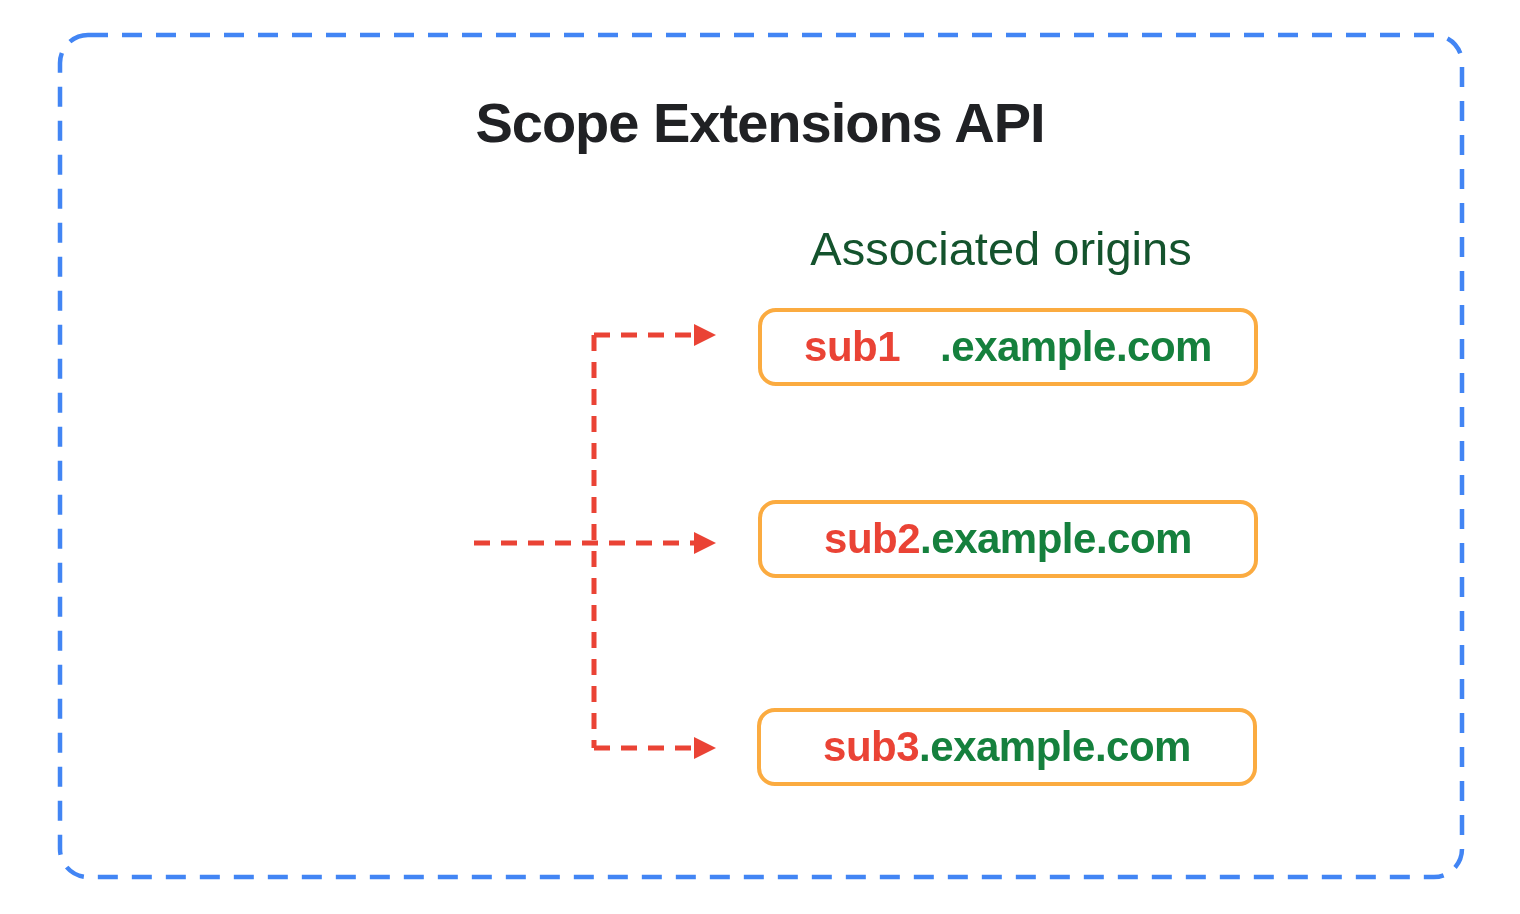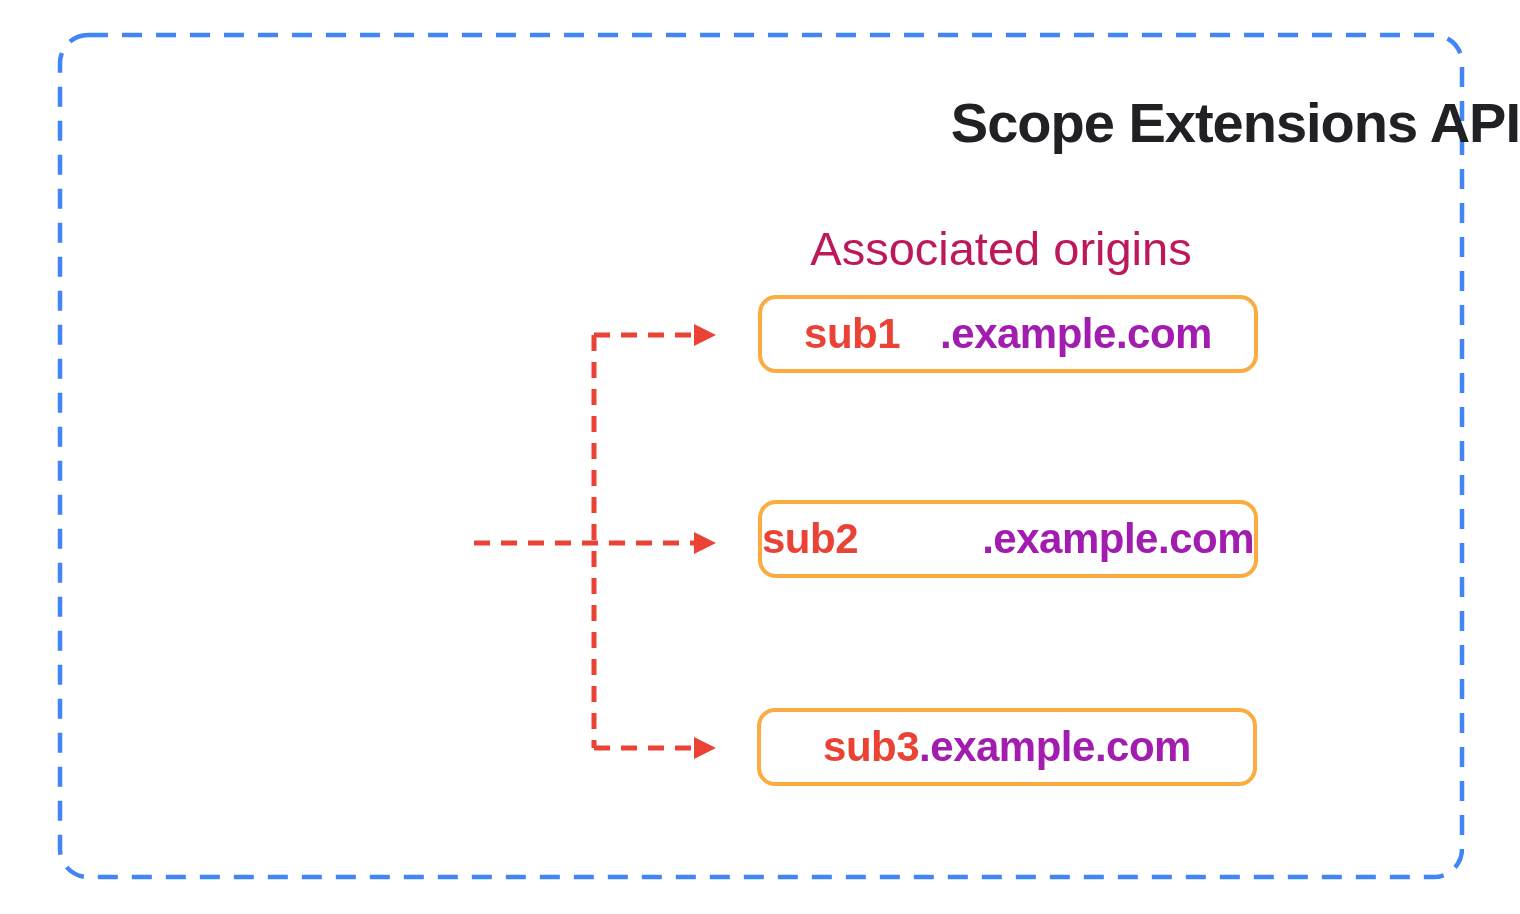--- a/index.html
+++ b/index.html
@@ -37,34 +37,34 @@
   }
   .head {
     fill: #EA4335;
     stroke: none;
   }
   .title {
     position: absolute;
     left: 0;
     top: 92px;
     width: 1520px;
-    text-align: right;
+    text-align: center;
     font-size: 56px;
     font-weight: 700;
     letter-spacing: -1px;
     color: #202124;
     line-height: 1.1;
     margin: 0;
   }
   .label {
     position: absolute;
     text-align: center;
     font-size: 47px;
     font-weight: 400;
-    color: #be185d;
+    color: #14532d;
     line-height: 1.15;
   }
   .assoc-label {
     left: 740px;
     top: 222px;
     width: 522px;
   }
   .main-label {
     left: 85px;
     top: 428px;
@@ -88,24 +88,24 @@
     left: 125px;
     top: 508px;
     width: 325px;
     height: 79px;
     font-size: 43px;
   }
   .sub-box {
     width: 500px;
     height: 78px;
   }
-  .sub-box.sub1 { left: 758px; top: 295px; gap: 40px; }
-  .sub-box.sub2 { left: 758px; top: 500px; justify-content: space-between; }
+  .sub-box.sub1 { left: 758px; top: 308px; gap: 40px; }
+  .sub-box.sub2 { left: 758px; top: 500px; }
   .sub-box.sub3 { left: 757px; top: 708px; }
-  .domain-blue { color: #a21caf; }
+  .domain-blue { color: #15803d; }
   .sub-red { color: #EA4335; }
 </style>
 </head>
 <body>
 
 <div class="stage">
 
   <svg class="wires" viewBox="0 0 1520 914" aria-hidden="true">
 
     <rect class="boundary" x="60" y="35" width="1402" height="842" rx="28"></rect>

